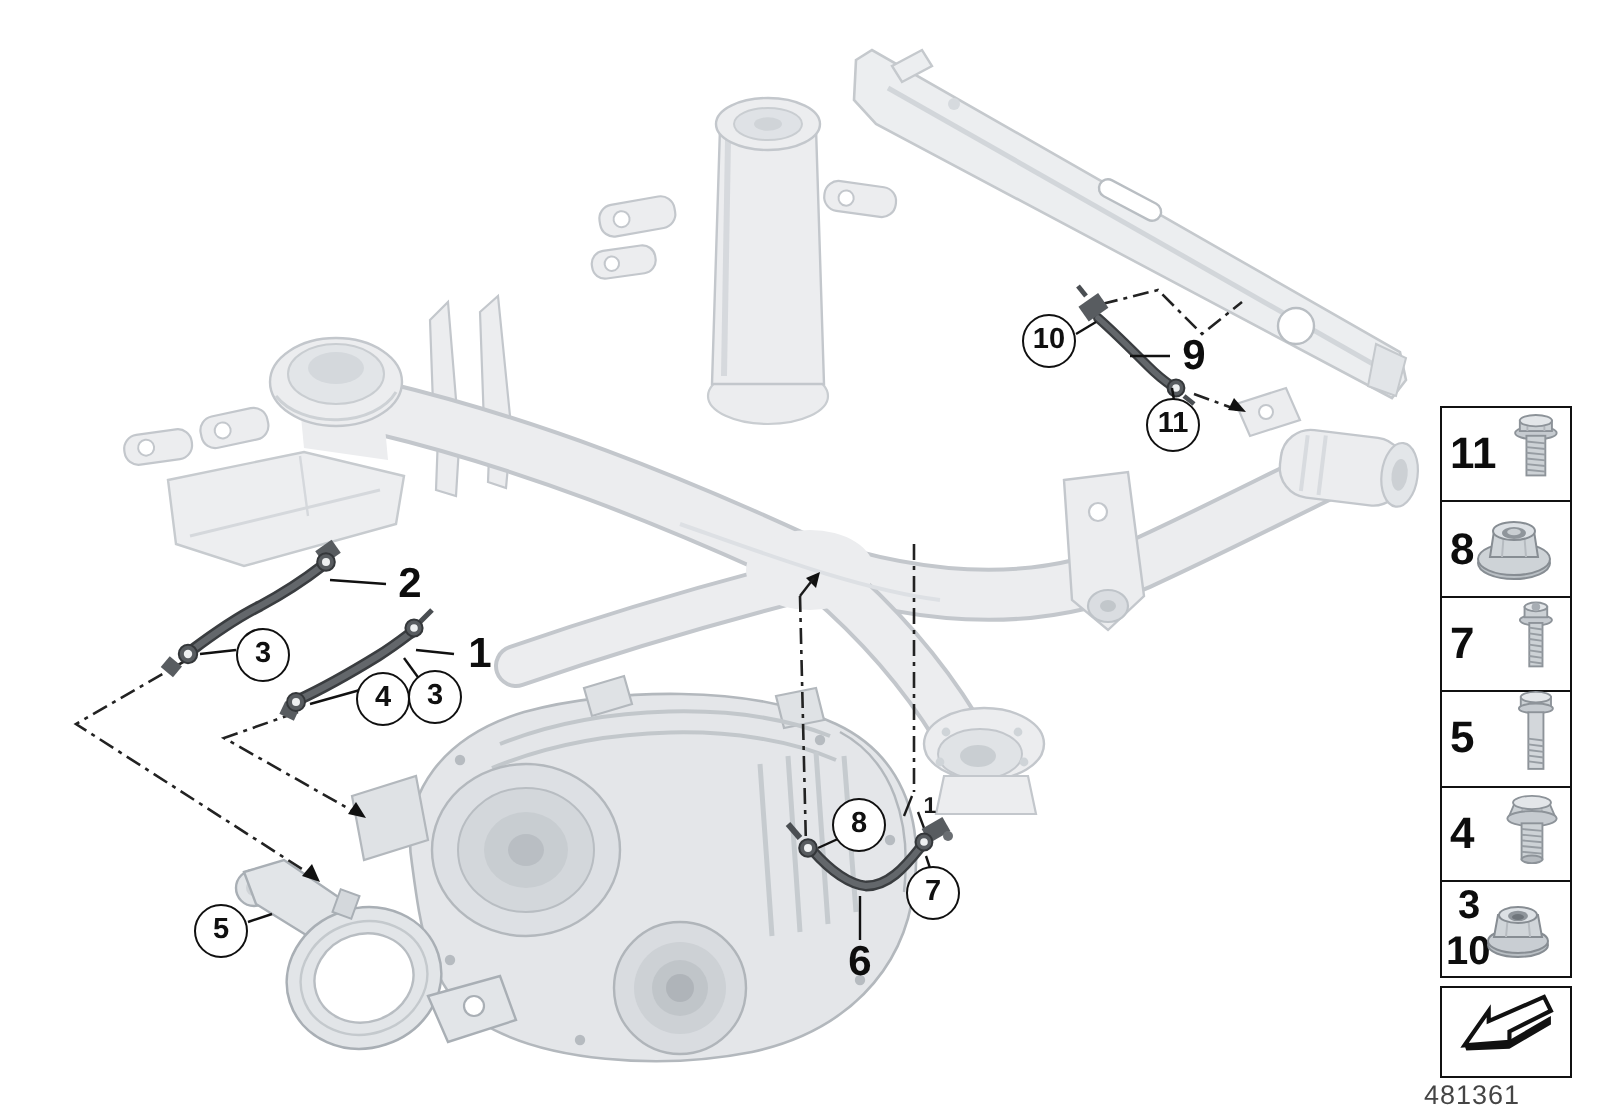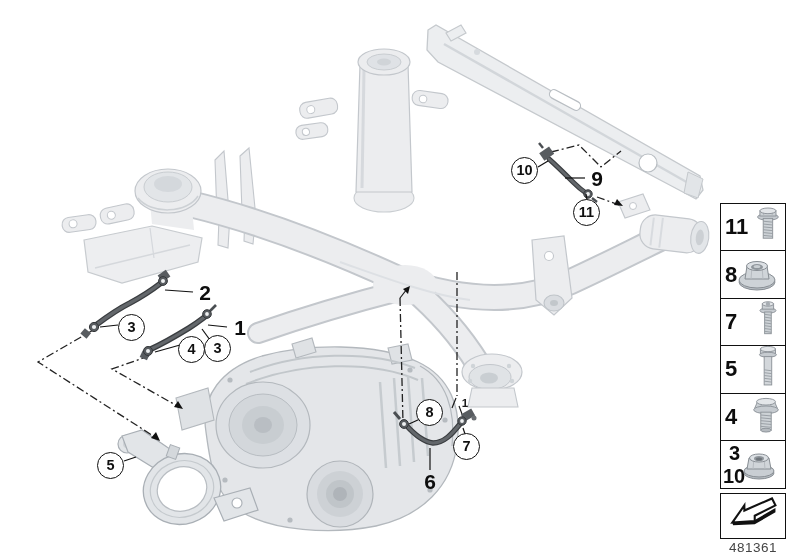--- a/index.html
+++ b/index.html
@@ -43,21 +43,21 @@
   .legend-num-b { position:absolute; left:2px; bottom:2px; font-weight:bold; font-size:20px; color:#0d0d0d; line-height:1; }
   .legend-icon { position:absolute; right:1px; top:50%; transform:translateY(-50%); }
   .legend-icon.mid { right:6px; }
 
   .arrow-box {
     position:absolute; left:720px; top:493px; width:66px; height:46px;
     border:1.7px solid #111; box-sizing:border-box; background:#fff;
     display:flex; align-items:center; justify-content:center;
   }
   .part-number {
-    position:absolute; left:712px; top:540px; width:82px; text-align:center;
+    position:absolute; left:712px; top:540px; width:82px; 
     font-size:13.5px; color:#454545; letter-spacing:0.5px;
   }
 </style>
 </head>
 <body>
 
 <div class="stage">
 
   <svg class="art" width="800" height="560" viewBox="0 0 800 560">
 

